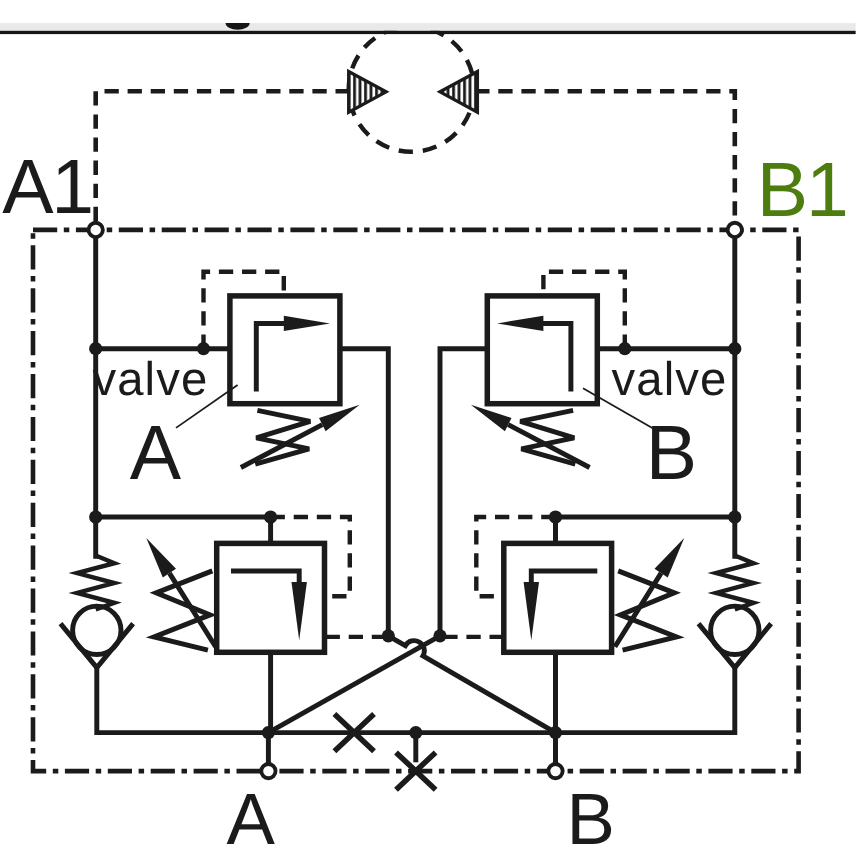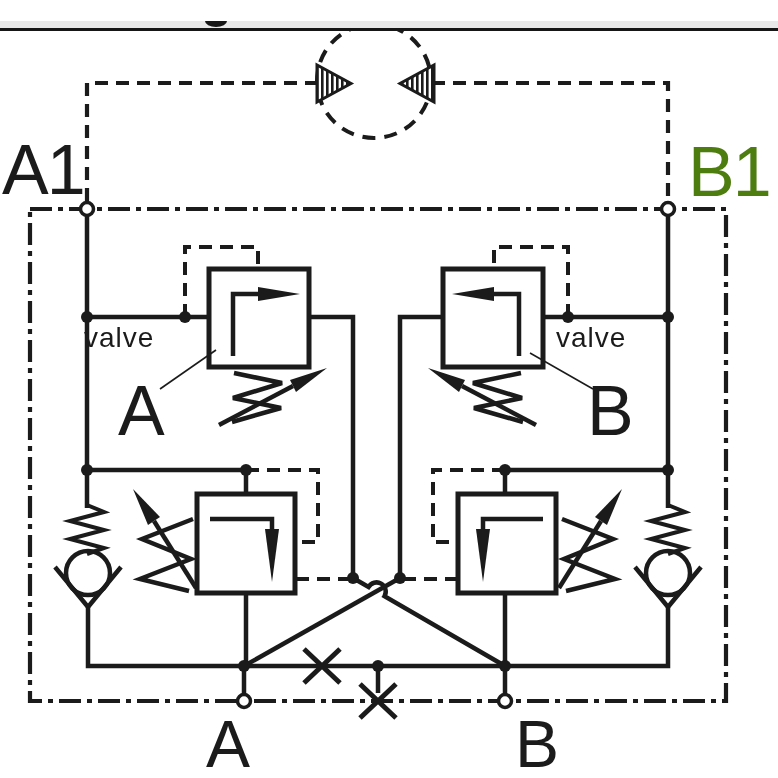--- a/index.html
+++ b/index.html
@@ -10,21 +10,21 @@
     color:#1b1b1b;
   }
   #stage{position:absolute;left:0;top:0;width:778px;height:743px;margin-top:21px;}
   svg{position:absolute;left:0;top:0;z-index:1;}
   .topbar{position:absolute;left:0;top:0;width:778px;height:7px;z-index:3;}
   .topline{position:absolute;left:0;top:7px;width:778px;height:3px;z-index:3;}
   .remnant{position:absolute;left:205px;top:0;width:22px;height:6px;z-index:4;
     border-radius:0 0 11px 11px / 0 0 6px 6px;}
   .lbl{position:absolute;z-index:2;white-space:nowrap;line-height:1;}
   .lbl-big{font-size:70px;letter-spacing:-2px;}
-  .lbl-word{font-size:28px;letter-spacing:1px;}
+  .lbl-word{font-size:43px;letter-spacing:1px;}
   .lbl-mid{font-size:70px;}
   .lbl-port{font-size:66px;}
   #label-a1{left:2px;top:114px;}
   #label-b1{left:688px;top:116px;}
   #label-valve-a-word{left:84px;top:303px;}
   #label-valve-a-letter{left:118px;top:355px;}
   #label-valve-b-word{left:556px;top:303px;}
   #label-valve-b-letter{left:587px;top:355px;}
   #label-port-a{left:206px;top:690px;}
   #label-port-b{left:515px;top:690px;}

